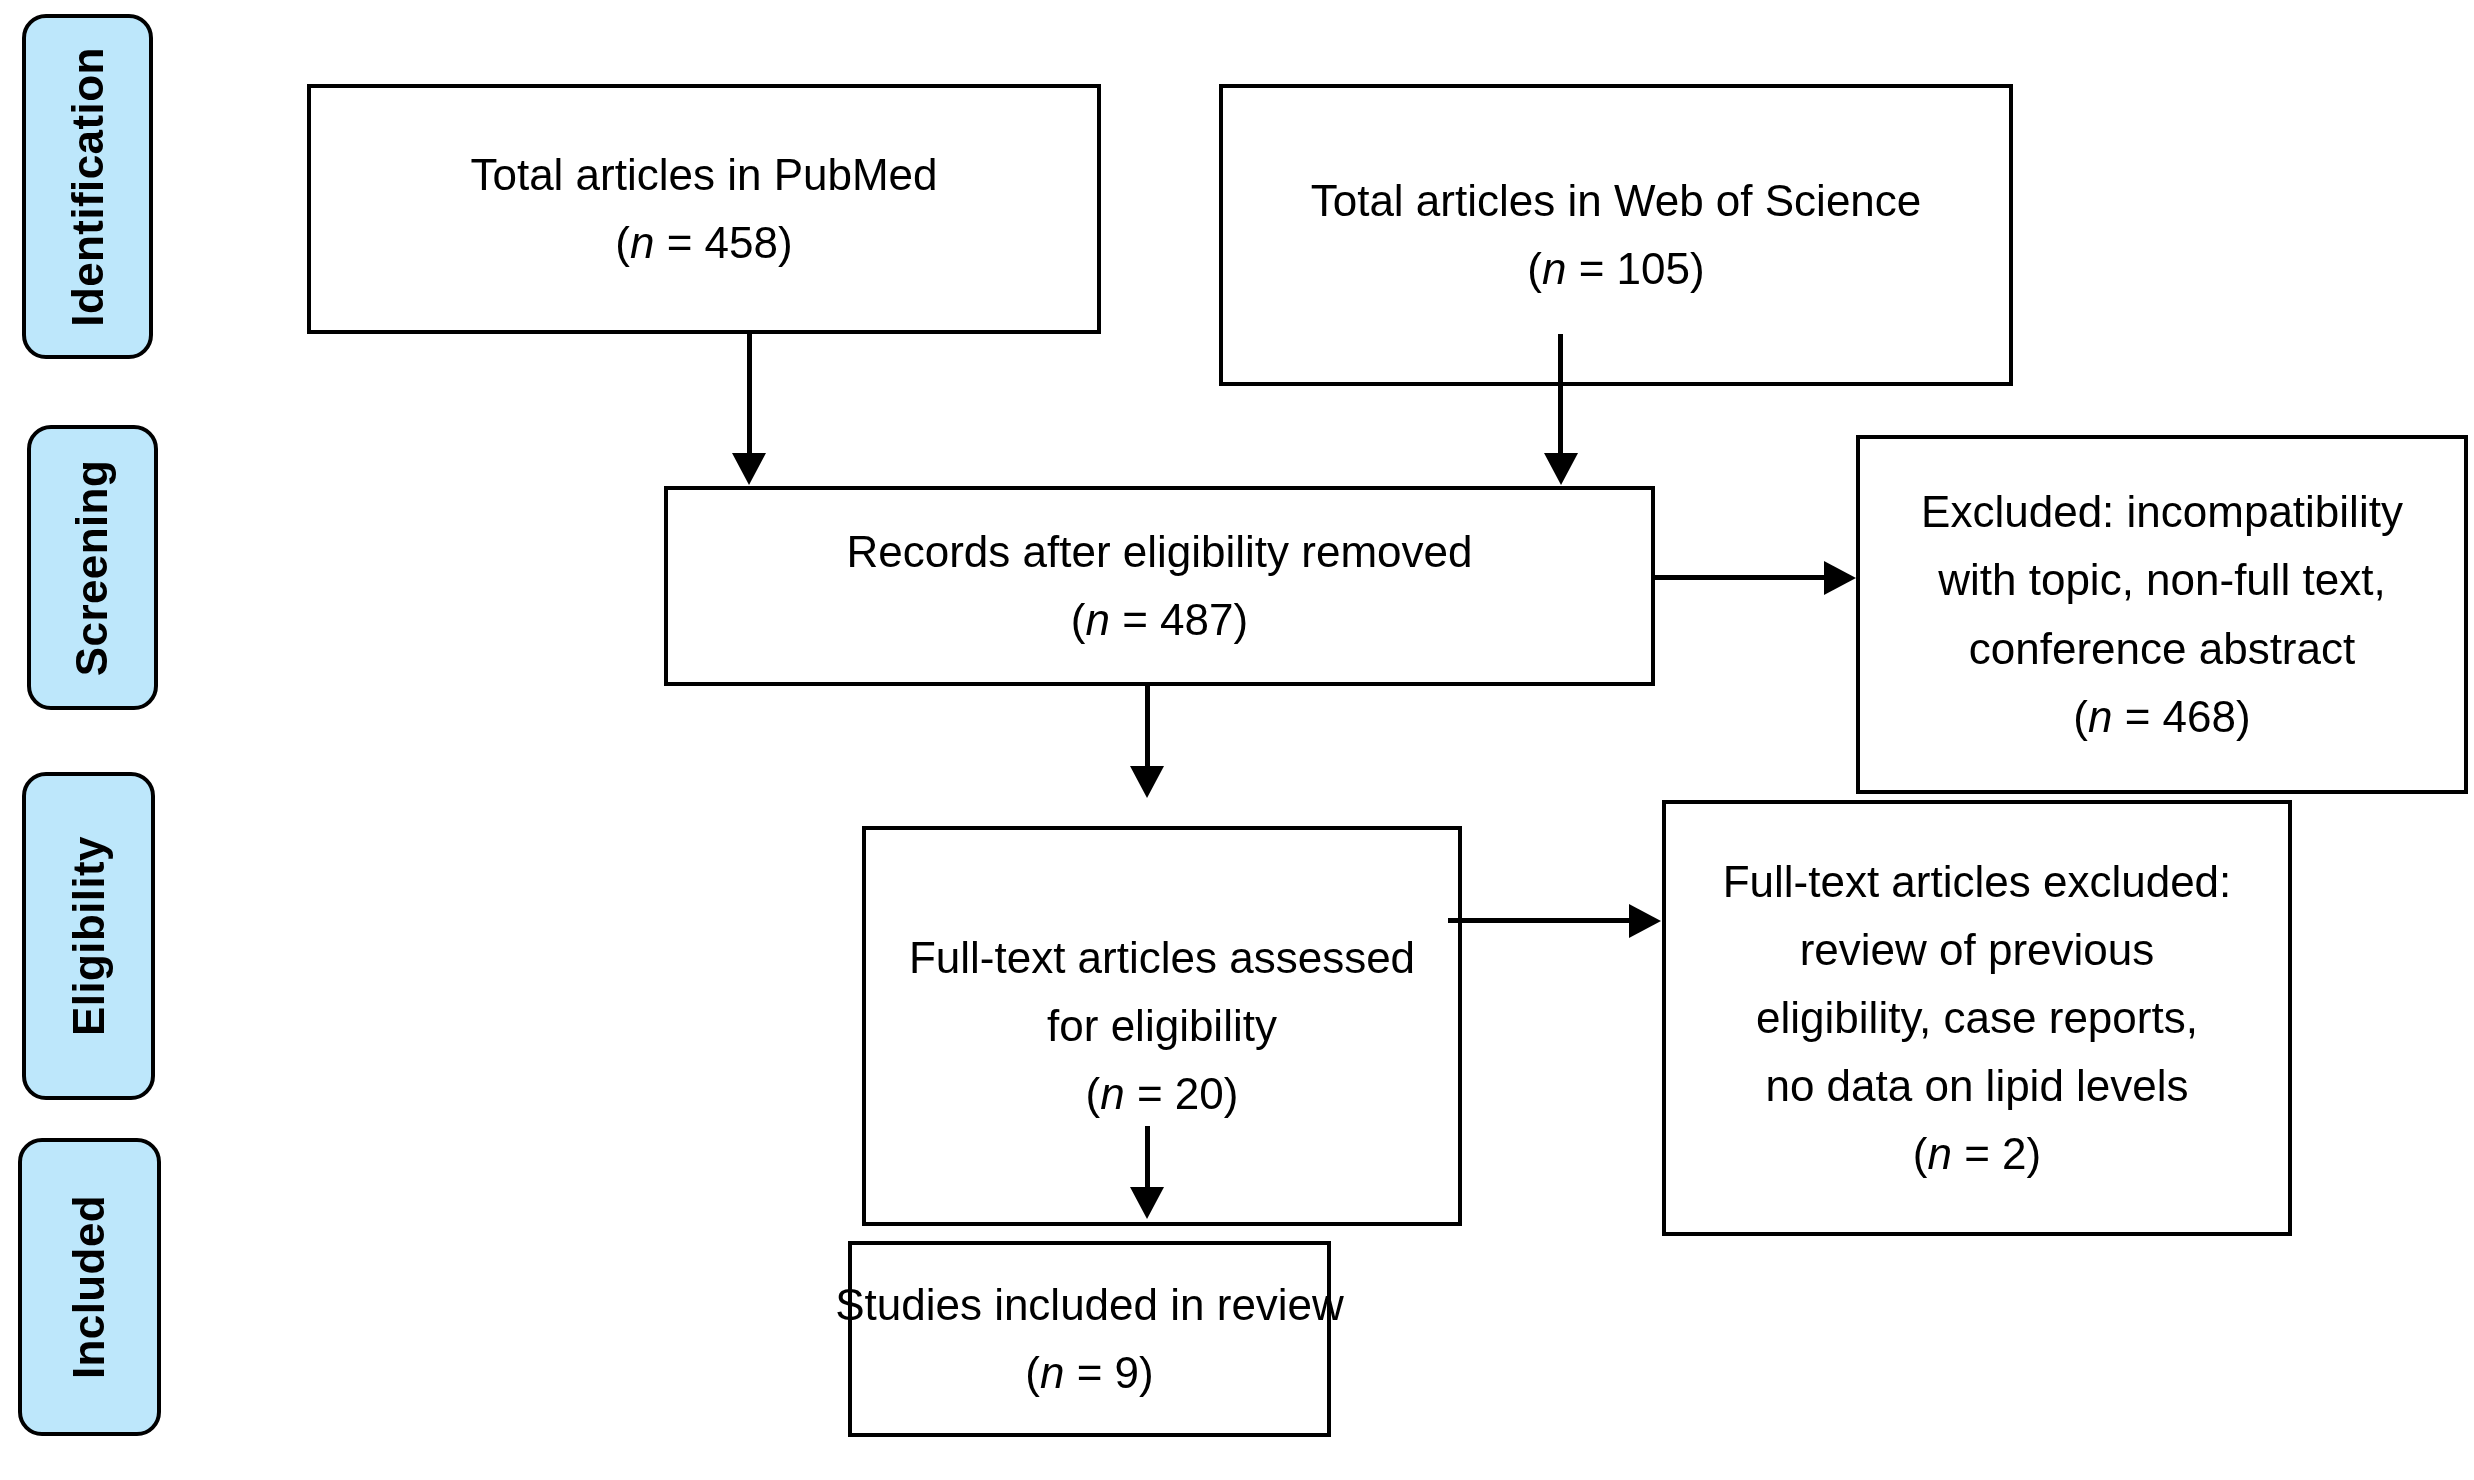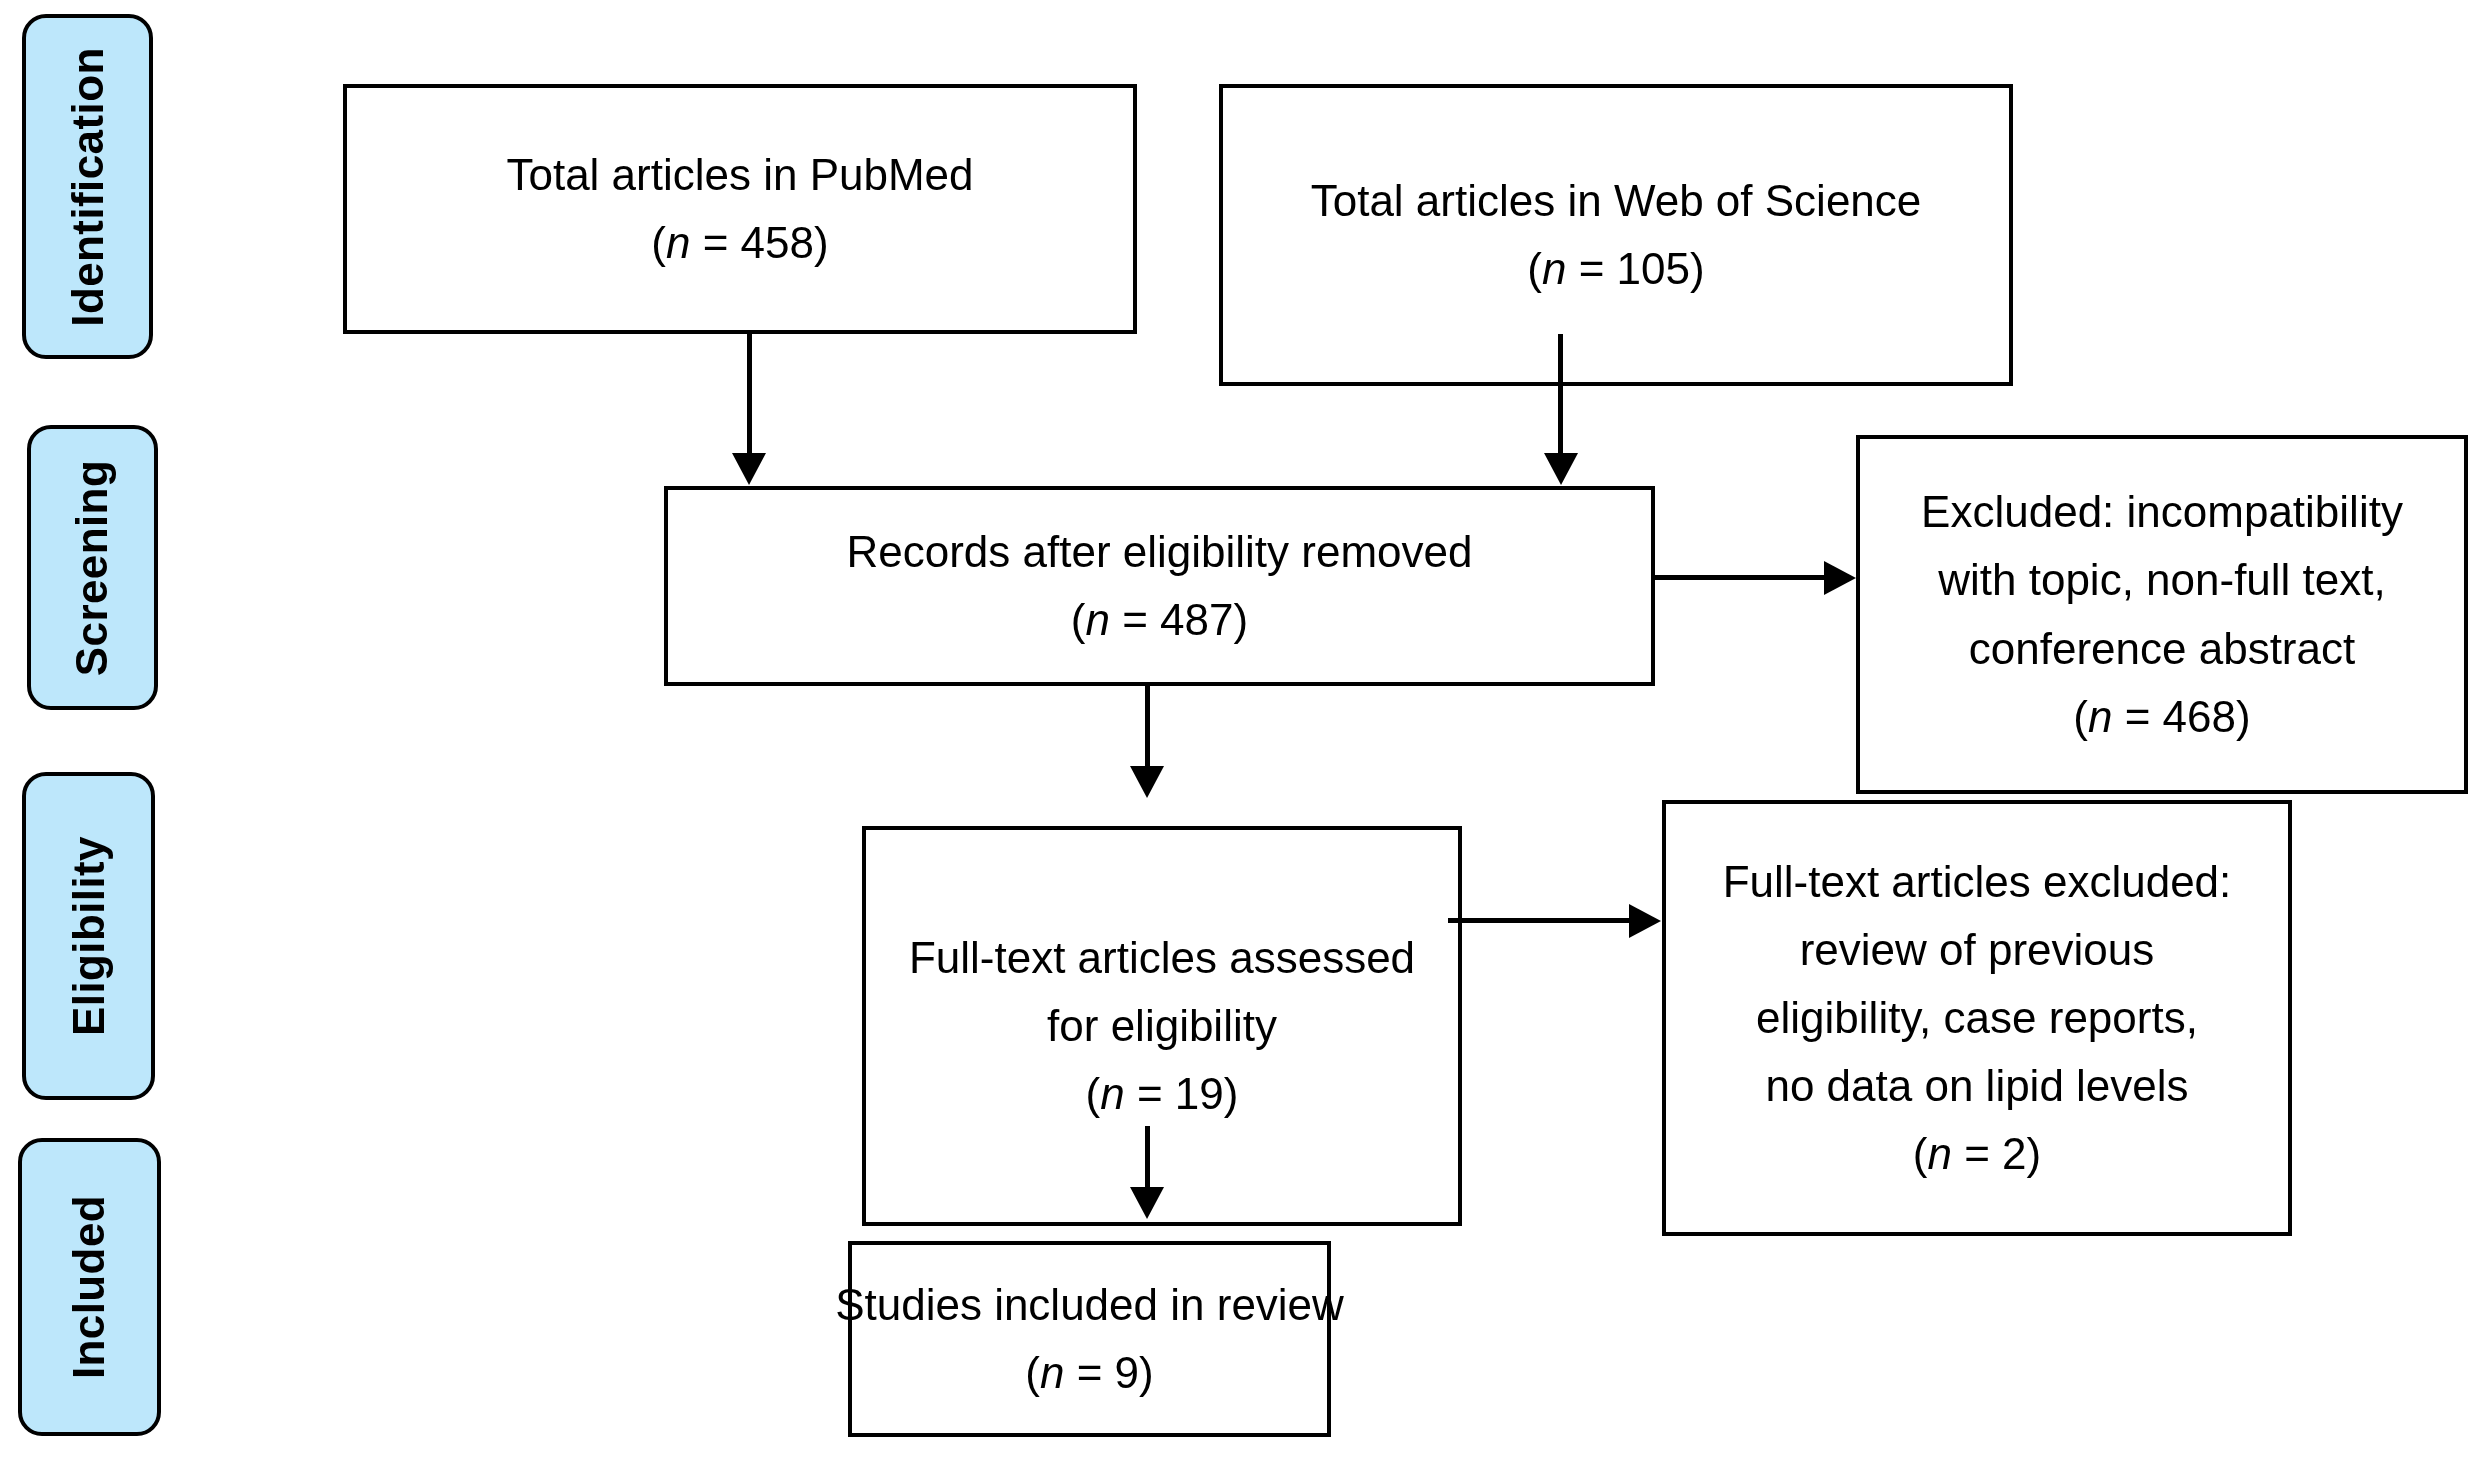--- a/index.html
+++ b/index.html
@@ -100,21 +100,21 @@
   </div>
 
   <div class="stage" style="left:22px; top:772px; width:133px; height:328px;">
     <span class="stage-label">Eligibility</span>
   </div>
 
   <div class="stage" style="left:18px; top:1138px; width:143px; height:298px;">
     <span class="stage-label">Included</span>
   </div>
 
-  <div class="pbox" style="left:307px; top:84px; width:794px; height:250px;margin-left:36px;">
+  <div class="pbox" style="left:307px; top:84px; width:794px; height:250px;">
     <div class="line">Total articles in PubMed</div>
     <div class="line"><span>(</span><em>n</em><span> = </span><span>458</span><span>)</span></div>
   </div>
 
   <div class="pbox" style="left:1219px; top:84px; width:794px; height:302px;">
     <div class="line">Total articles in Web of Science</div>
     <div class="line"><span>(</span><em>n</em><span> = </span><span>105</span><span>)</span></div>
   </div>
 
   <div class="pbox" style="left:664px; top:486px; width:991px; height:200px;">
@@ -125,21 +125,21 @@
   <div class="pbox" style="left:1856px; top:387px; width:612px; height:359px;margin-top:48px;">
     <div class="line">Excluded: incompatibility</div>
     <div class="line">with topic, non-full text,</div>
     <div class="line">conference abstract</div>
     <div class="line"><span>(</span><em>n</em><span> = </span><span>468</span><span>)</span></div>
   </div>
 
   <div class="pbox" style="left:862px; top:798px; width:600px; height:400px;margin-top:28px;">
     <div class="line">Full-text articles assessed</div>
     <div class="line">for eligibility</div>
-    <div class="line"><span>(</span><em>n</em><span> = </span><span>19</span><span>)</span></div>
+    <div class="line"><span>(</span><em>n</em><span> = </span><span>20</span><span>)</span></div>
   </div>
 
   <div class="pbox" style="left:1662px; top:794px; width:630px; height:436px;margin-top:6px;">
     <div class="line">Full-text articles excluded:</div>
     <div class="line">review of previous</div>
     <div class="line">eligibility, case reports,</div>
     <div class="line">no data on lipid levels</div>
     <div class="line"><span>(</span><em>n</em><span> = </span><span>2</span><span>)</span></div>
   </div>
 

